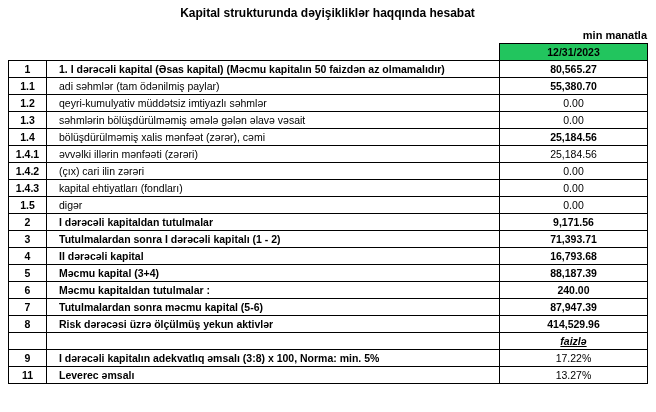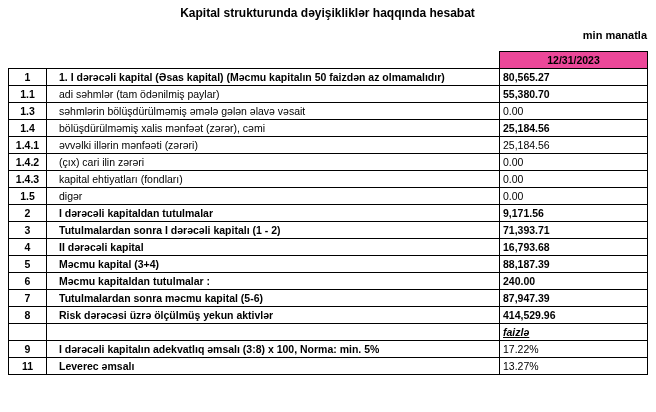--- a/index.html
+++ b/index.html
@@ -2,68 +2,73 @@
 <html><head>
 <meta charset="utf-8">
 <style>
   html, body { margin:0; padding:0; background:#ffffff; }
   body {
     width:656px; height:412px; overflow:hidden;
     font-family:"Liberation Sans", sans-serif; color:#000;
   }
   .page { box-sizing:border-box; width:656px; height:408px; padding:6px 9px 0 8px; }
   .title { text-align:center; font-size:12px; font-weight:bold; margin-bottom:9px; }
-  .unit  { width:639px; text-align:right; font-size:11px; font-weight:bold; margin-bottom:10px; }
+  .unit  { width:639px; text-align:right; font-size:11px; font-weight:bold; margin-bottom:2px; }
   table  { border-collapse:collapse; width:639px; table-layout:fixed; }
   col.c-num   { width:38px; }
   col.c-label { width:453px; }
   col.c-value { width:148px; }
   th, td {
     border:1px solid #000; font-size:10.5px; height:16px; line-height:16px;
     padding:0 3px; overflow:hidden; white-space:nowrap;
   }
   th.ghost { border:none; }
   th.date-cell { font-weight:bold; text-align:center; border:1px solid #000; }
   td.col-num   { text-align:center; font-weight:bold; padding:0 1px; }
   td.col-label { text-align:left;padding-left:12px; }
-  td.col-value { text-align:left; }
+  td.col-value { text-align:center; }
   .bold   { font-weight:bold; }
   .italic { font-style:italic;text-decoration:underline; }
 </style>
 </head>
 <body>
 
 <div class="page">
   <div class="title">Kapital strukturunda dəyişikliklər haqqında hesabat</div>
   <div class="unit">min manatla</div>
   <table>
     <colgroup>
       <col class="c-num">
       <col class="c-label">
       <col class="c-value">
     </colgroup>
     <thead>
       <tr>
         <th class="ghost" colspan="2"></th>
-        <th class="date-cell" id="date-cell" style="background: #ec4899;">12/31/2023</th>
+        <th class="date-cell" id="date-cell" style="background: #22c55e;">12/31/2023</th>
       </tr>
     </thead>
     <tbody id="table-rows">
   <tr>
     <td class="col-num">1</td>
     <td class="col-label bold">1. I dərəcəli kapital (Əsas kapital) (Məcmu kapitalın 50 faizdən  az olmamalıdır)</td>
     <td class="col-value bold">80,565.27</td>
   </tr>
 
   <tr>
     <td class="col-num">1.1</td>
     <td class="col-label">adi səhmlər (tam ödənilmiş paylar)</td>
     <td class="col-value bold">55,380.70</td>
   </tr>
 
+  <tr>
+    <td class="col-num">1.2</td>
+    <td class="col-label">qeyri-kumulyativ müddətsiz imtiyazlı səhmlər</td>
+    <td class="col-value">0.00</td>
+  </tr>
 
   <tr>
     <td class="col-num">1.3</td>
     <td class="col-label">səhmlərin bölüşdürülməmiş əmələ gələn  əlavə vəsait</td>
     <td class="col-value">0.00</td>
   </tr>
 
   <tr>
     <td class="col-num">1.4</td>
     <td class="col-label">bölüşdürülməmiş xalis mənfəət (zərər), cəmi</td>

